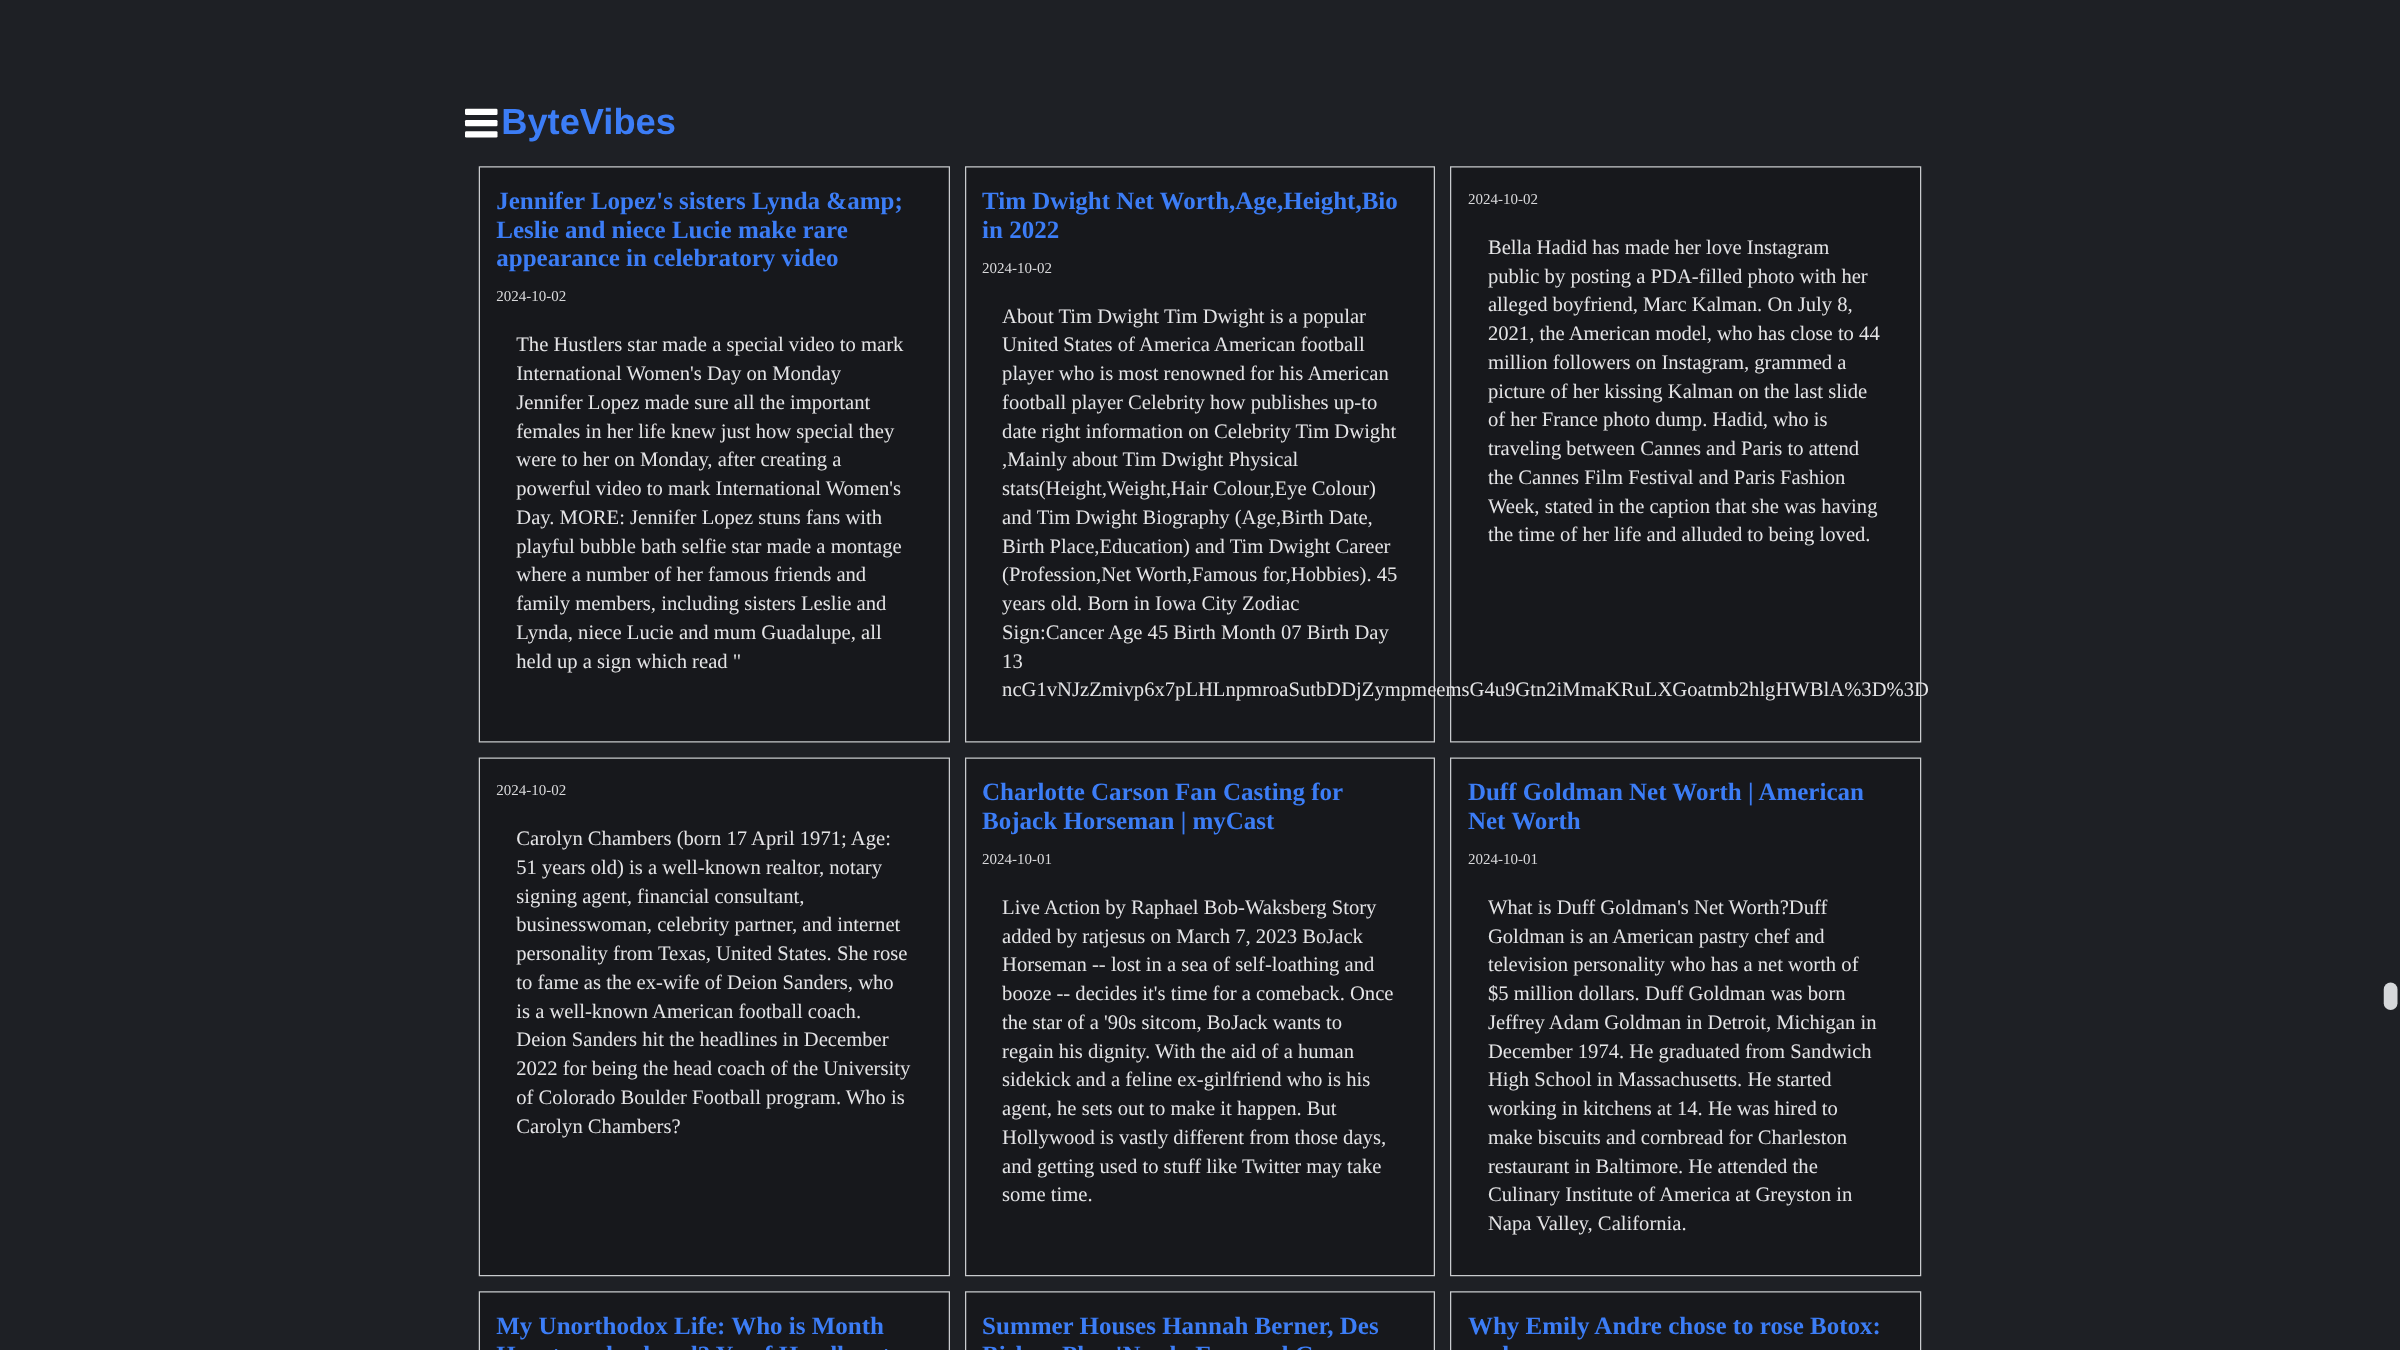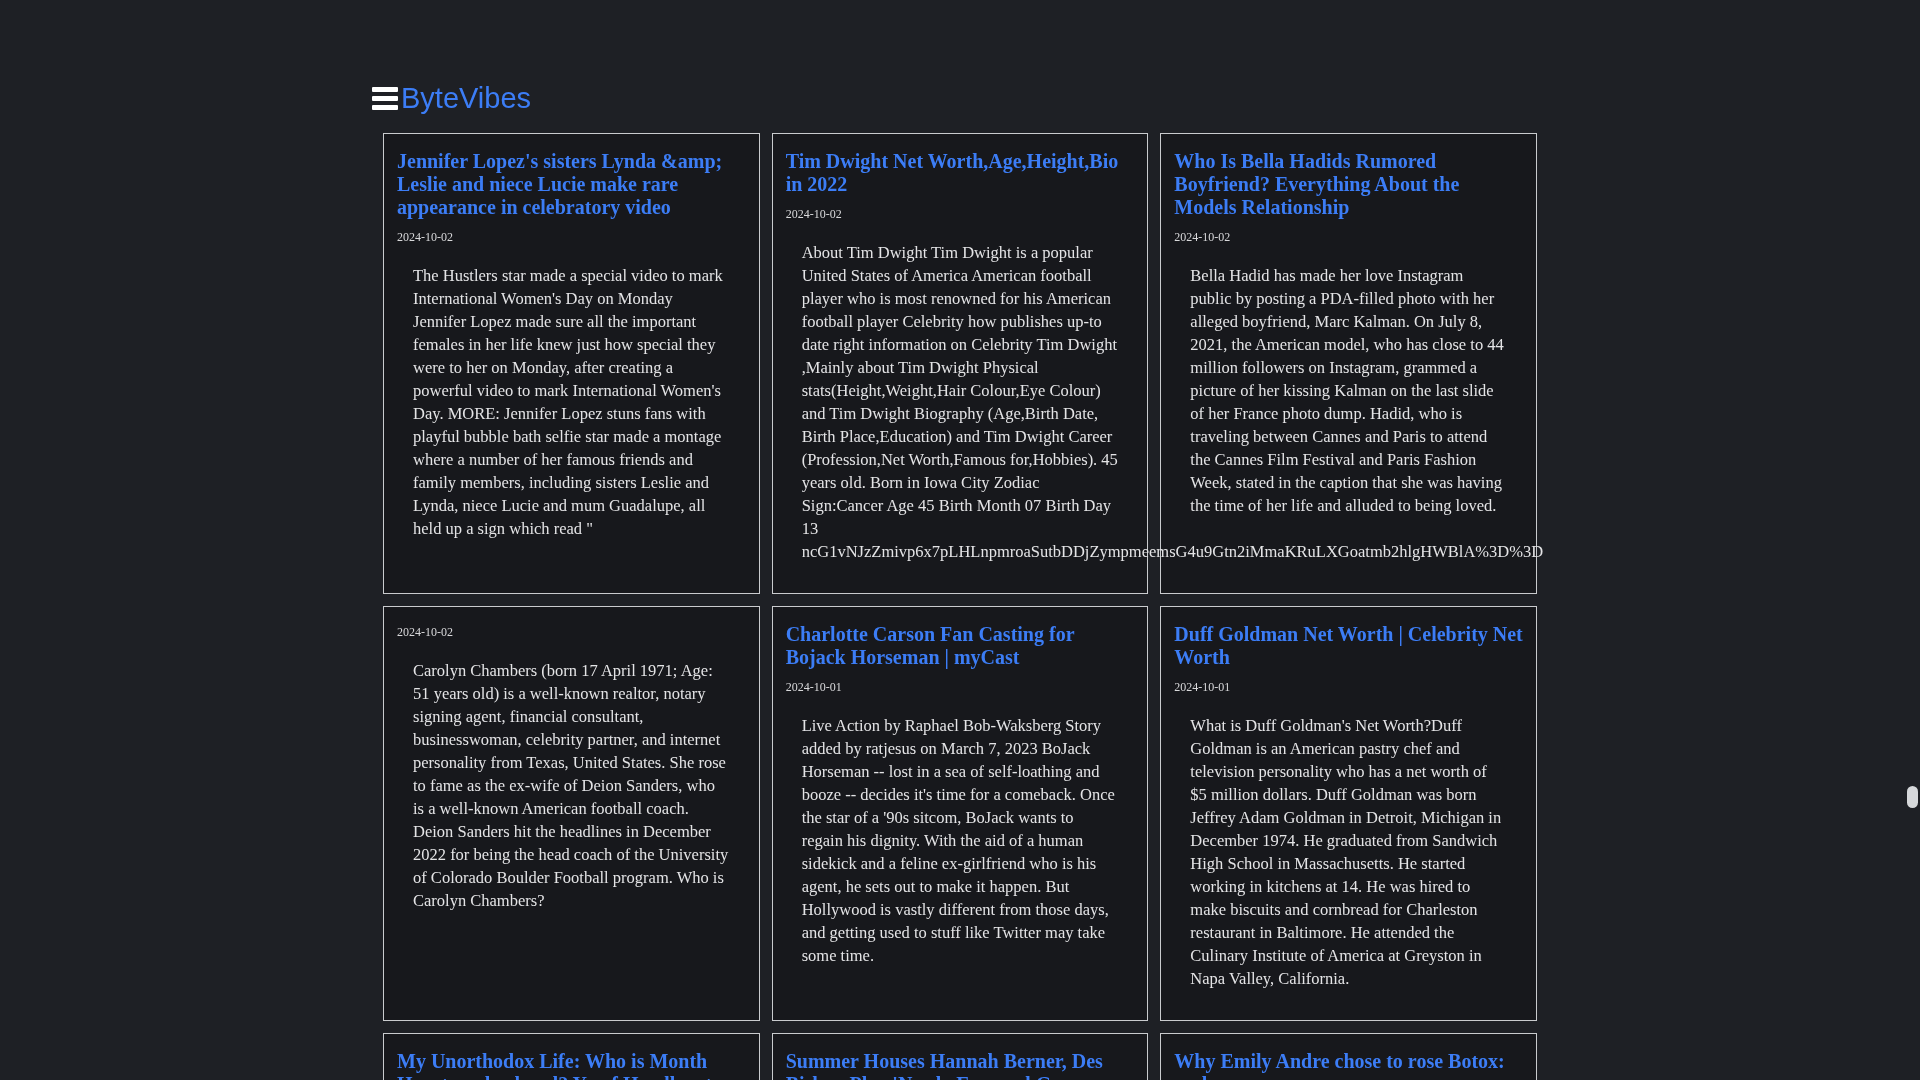--- a/index.html
+++ b/index.html
@@ -6,21 +6,21 @@
   body{
     width:1920px;height:1080px;overflow:hidden;
     background:#1e2025;
     font-family:"Liberation Sans","DejaVu Sans",sans-serif;
     position:relative;
   }
   .page{width:1154px;margin:0 auto;padding-top:84px;}
   .header{display:flex;align-items:center;margin:0 0 20px -11px;}
   .burger{display:flex;flex-direction:column;justify-content:center;gap:4px;width:26px;margin-right:3px;cursor:pointer;}
   .burger .bar{height:5px;background:#ffffff;border-radius:1px;}
-  .brand{font-size:29px;font-weight:normal;color:#3c7df6;margin:0;line-height:1;cursor:pointer;}
+  .brand{font-size:29px;font-weight:bold;color:#3c7df6;margin:0;line-height:1;cursor:pointer;}
   .grid{display:grid;grid-template-columns:repeat(3,1fr);gap:12px;align-items:stretch;}
   .card{
     background:#17181c;
     border:1px solid #c9cbce;
     padding:14px 13px;
     min-width:0;
     font-family:Liberation Serif, serif;
   }
   .card.raise{position:relative;z-index:3;}
   .card-title{
@@ -64,38 +64,37 @@
       <p class="card-body">The Hustlers star made a special video to mark International Women's Day on Monday Jennifer Lopez made sure all the important females in her life knew just how special they were to her on Monday, after creating a powerful video to mark International Women's Day. MORE: Jennifer Lopez stuns fans with playful bubble bath selfie star made a montage where a number of her famous friends and family members, including sisters Leslie and Lynda, niece Lucie and mum Guadalupe, all held up a sign which read "</p>
     </article>
 
     <article class="card raise">
       <h2 class="card-title">Tim Dwight Net Worth,Age,Height,Bio in 2022</h2>
       <div class="card-date">2024-10-02</div>
       <p class="card-body">About Tim Dwight Tim Dwight is a popular United States of America American football player who is most renowned for his American football player Celebrity how publishes up-to date right information on Celebrity Tim Dwight ,Mainly about Tim Dwight Physical stats(Height,Weight,Hair Colour,Eye Colour) and Tim Dwight Biography (Age,Birth Date, Birth Place,Education) and Tim Dwight Career (Profession,Net Worth,Famous for,Hobbies). 45 years old. Born in Iowa City Zodiac Sign:Cancer Age 45 Birth Month 07 Birth Day 13 ncG1vNJzZmivp6x7pLHLnpmroaSutbDDjZympmeemsG4u9Gtn2iMmaKRuLXGoatmb2hlgHWBlA%3D%3D</p>
     </article>
 
     <article class="card">
-      <h2 class="card-title">Who Is Bella Hadids Rumored Boyfriend? Everything About the Models Relationship</h2>
       <div class="card-date">2024-10-02</div>
       <p class="card-body">Bella Hadid has made her love Instagram public by posting a PDA-filled photo with her alleged boyfriend, Marc Kalman. On July 8, 2021, the American model, who has close to 44 million followers on Instagram, grammed a picture of her kissing Kalman on the last slide of her France photo dump. Hadid, who is traveling between Cannes and Paris to attend the Cannes Film Festival and Paris Fashion Week, stated in the caption that she was having the time of her life and alluded to being loved.</p>
     </article>
 
     <article class="card">
       <div class="card-date">2024-10-02</div>
       <p class="card-body">Carolyn Chambers (born 17 April 1971; Age: 51 years old) is a well-known realtor, notary signing agent, financial consultant, businesswoman, celebrity partner, and internet personality from Texas, United States. She rose to fame as the ex-wife of Deion Sanders, who is a well-known American football coach. Deion Sanders hit the headlines in December 2022 for being the head coach of the University of Colorado Boulder Football program. Who is Carolyn Chambers?</p>
     </article>
 
     <article class="card">
       <h2 class="card-title">Charlotte Carson Fan Casting for Bojack Horseman | myCast</h2>
       <div class="card-date">2024-10-01</div>
       <p class="card-body">Live Action by Raphael Bob-Waksberg Story added by ratjesus on March 7, 2023 BoJack Horseman -- lost in a sea of self-loathing and booze -- decides it's time for a comeback. Once the star of a '90s sitcom, BoJack wants to regain his dignity. With the aid of a human sidekick and a feline ex-girlfriend who is his agent, he sets out to make it happen. But Hollywood is vastly different from those days, and getting used to stuff like Twitter may take some time.</p>
     </article>
 
     <article class="card">
-      <h2 class="card-title">Duff Goldman Net Worth | Celebrity Net Worth</h2>
+      <h2 class="card-title">Duff Goldman Net Worth | American Net Worth</h2>
       <div class="card-date">2024-10-01</div>
       <p class="card-body">What is Duff Goldman's Net Worth?Duff Goldman is an American pastry chef and television personality who has a net worth of $5 million dollars. Duff Goldman was born Jeffrey Adam Goldman in Detroit, Michigan in December 1974. He graduated from Sandwich High School in Massachusetts. He started working in kitchens at 14. He was hired to make biscuits and cornbread for Charleston restaurant in Baltimore. He attended the Culinary Institute of America at Greyston in Napa Valley, California.</p>
     </article>
 
     <article class="card">
       <h2 class="card-title">My Unorthodox Life: Who is Month Haarts ex husband? Yosef Hendler stars in Netflix series</h2>
 
     </article>
 
     <article class="card">

